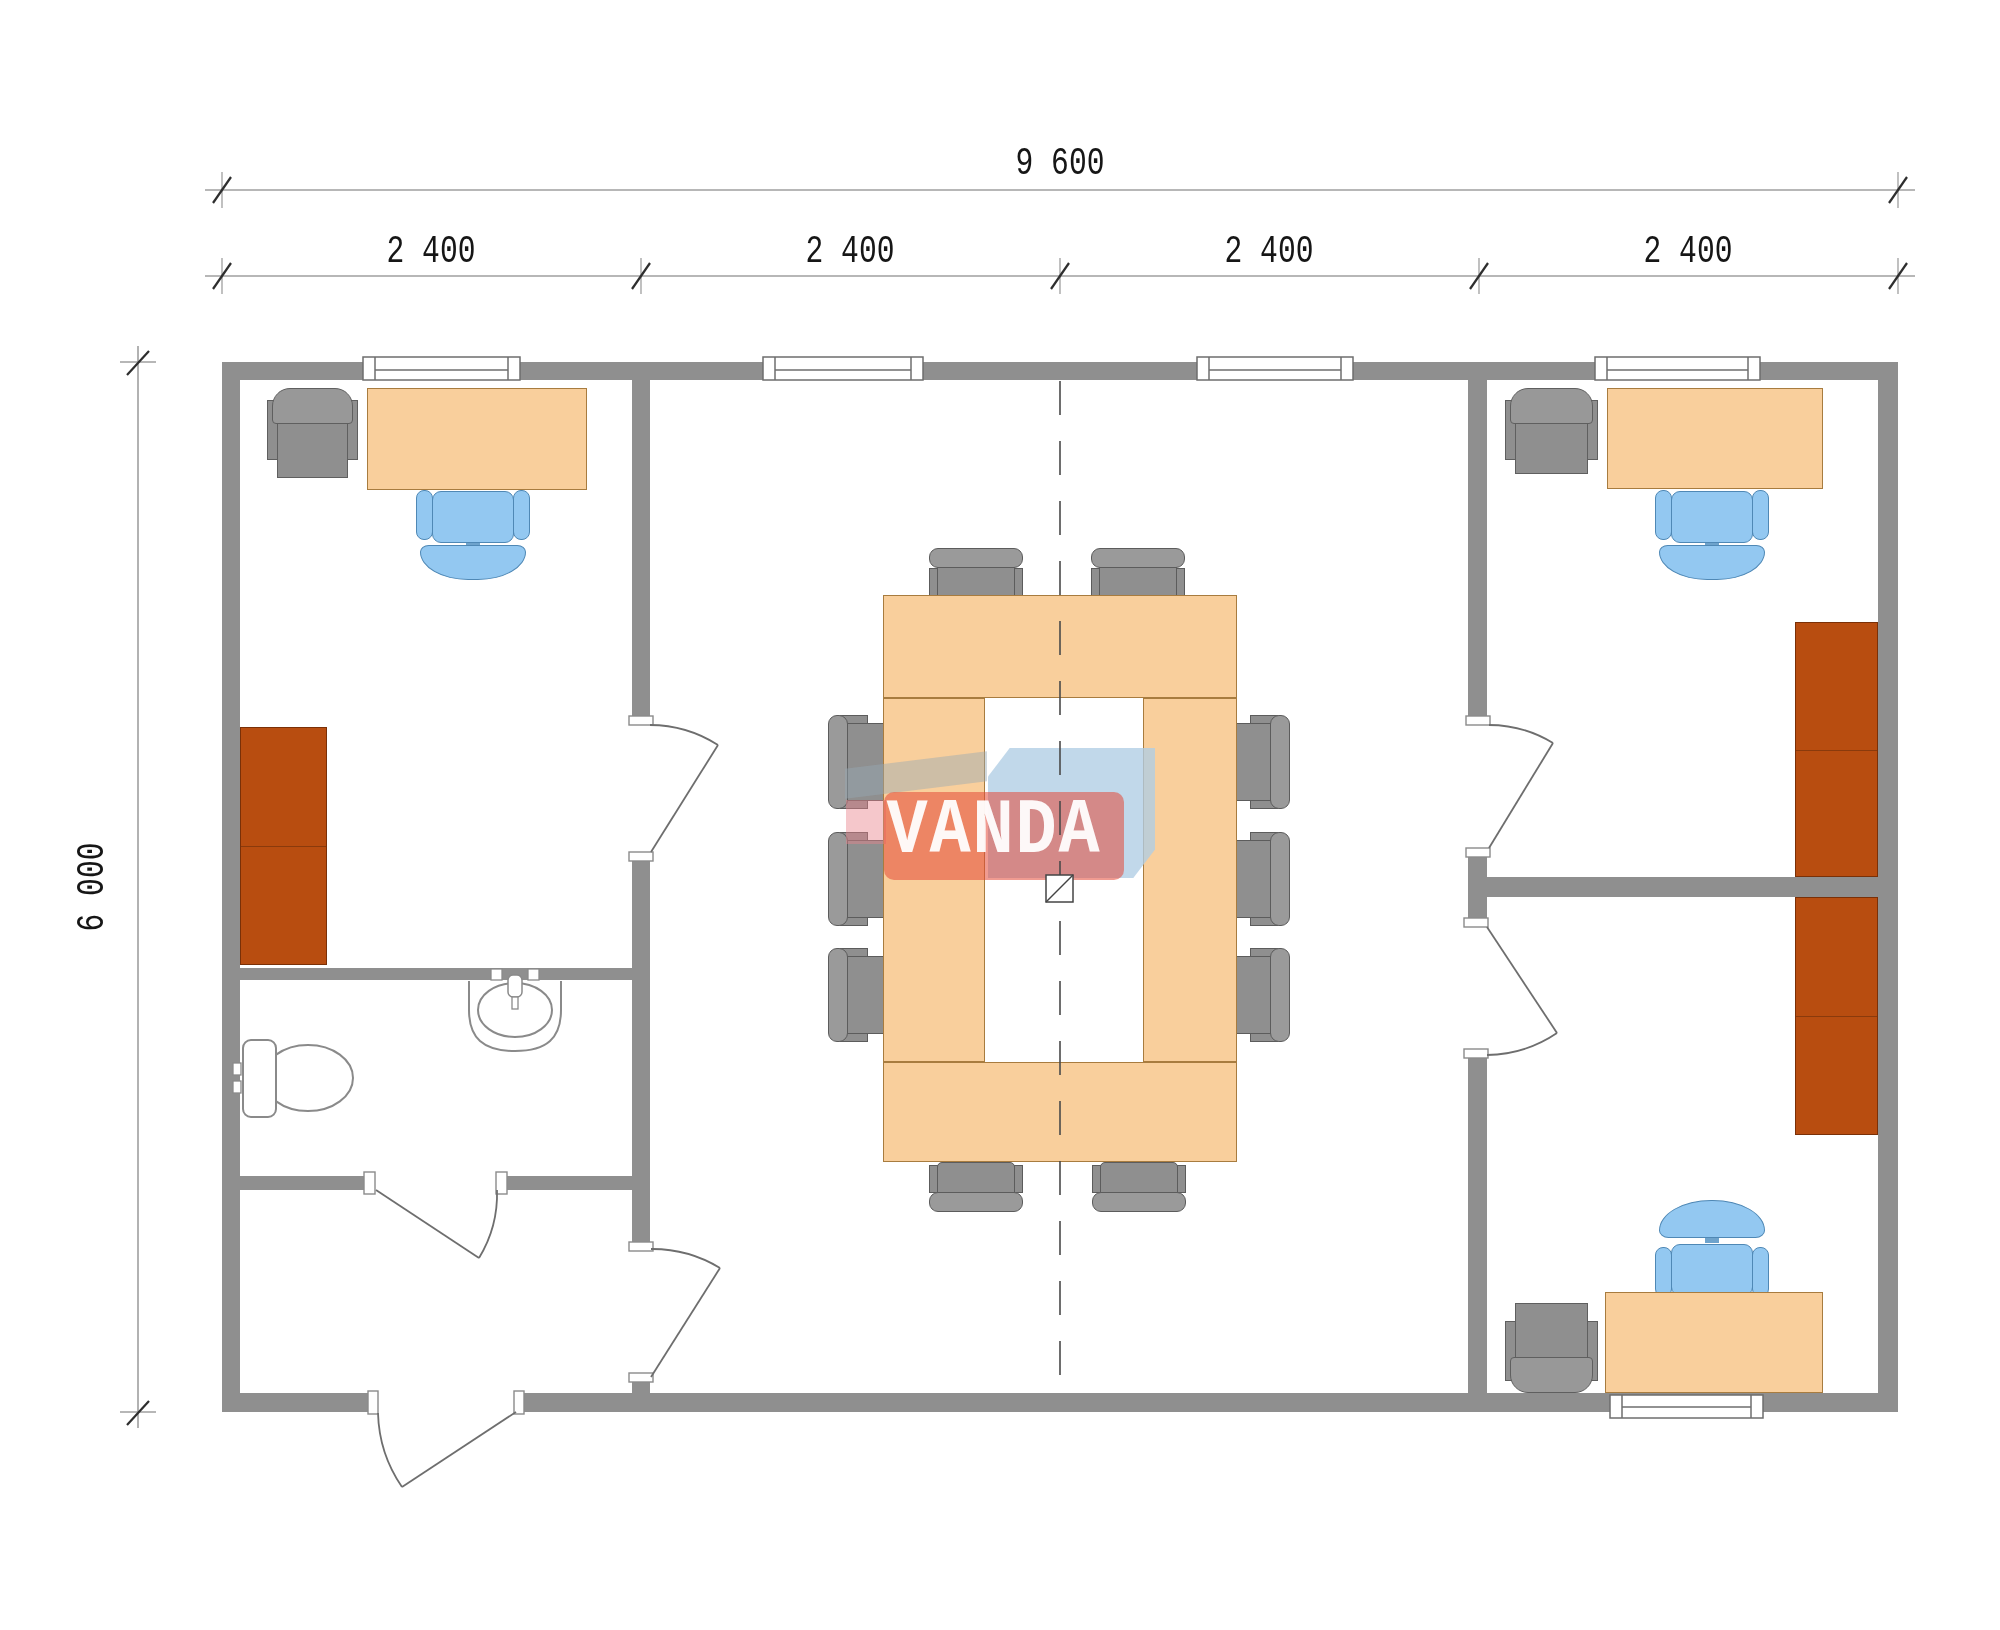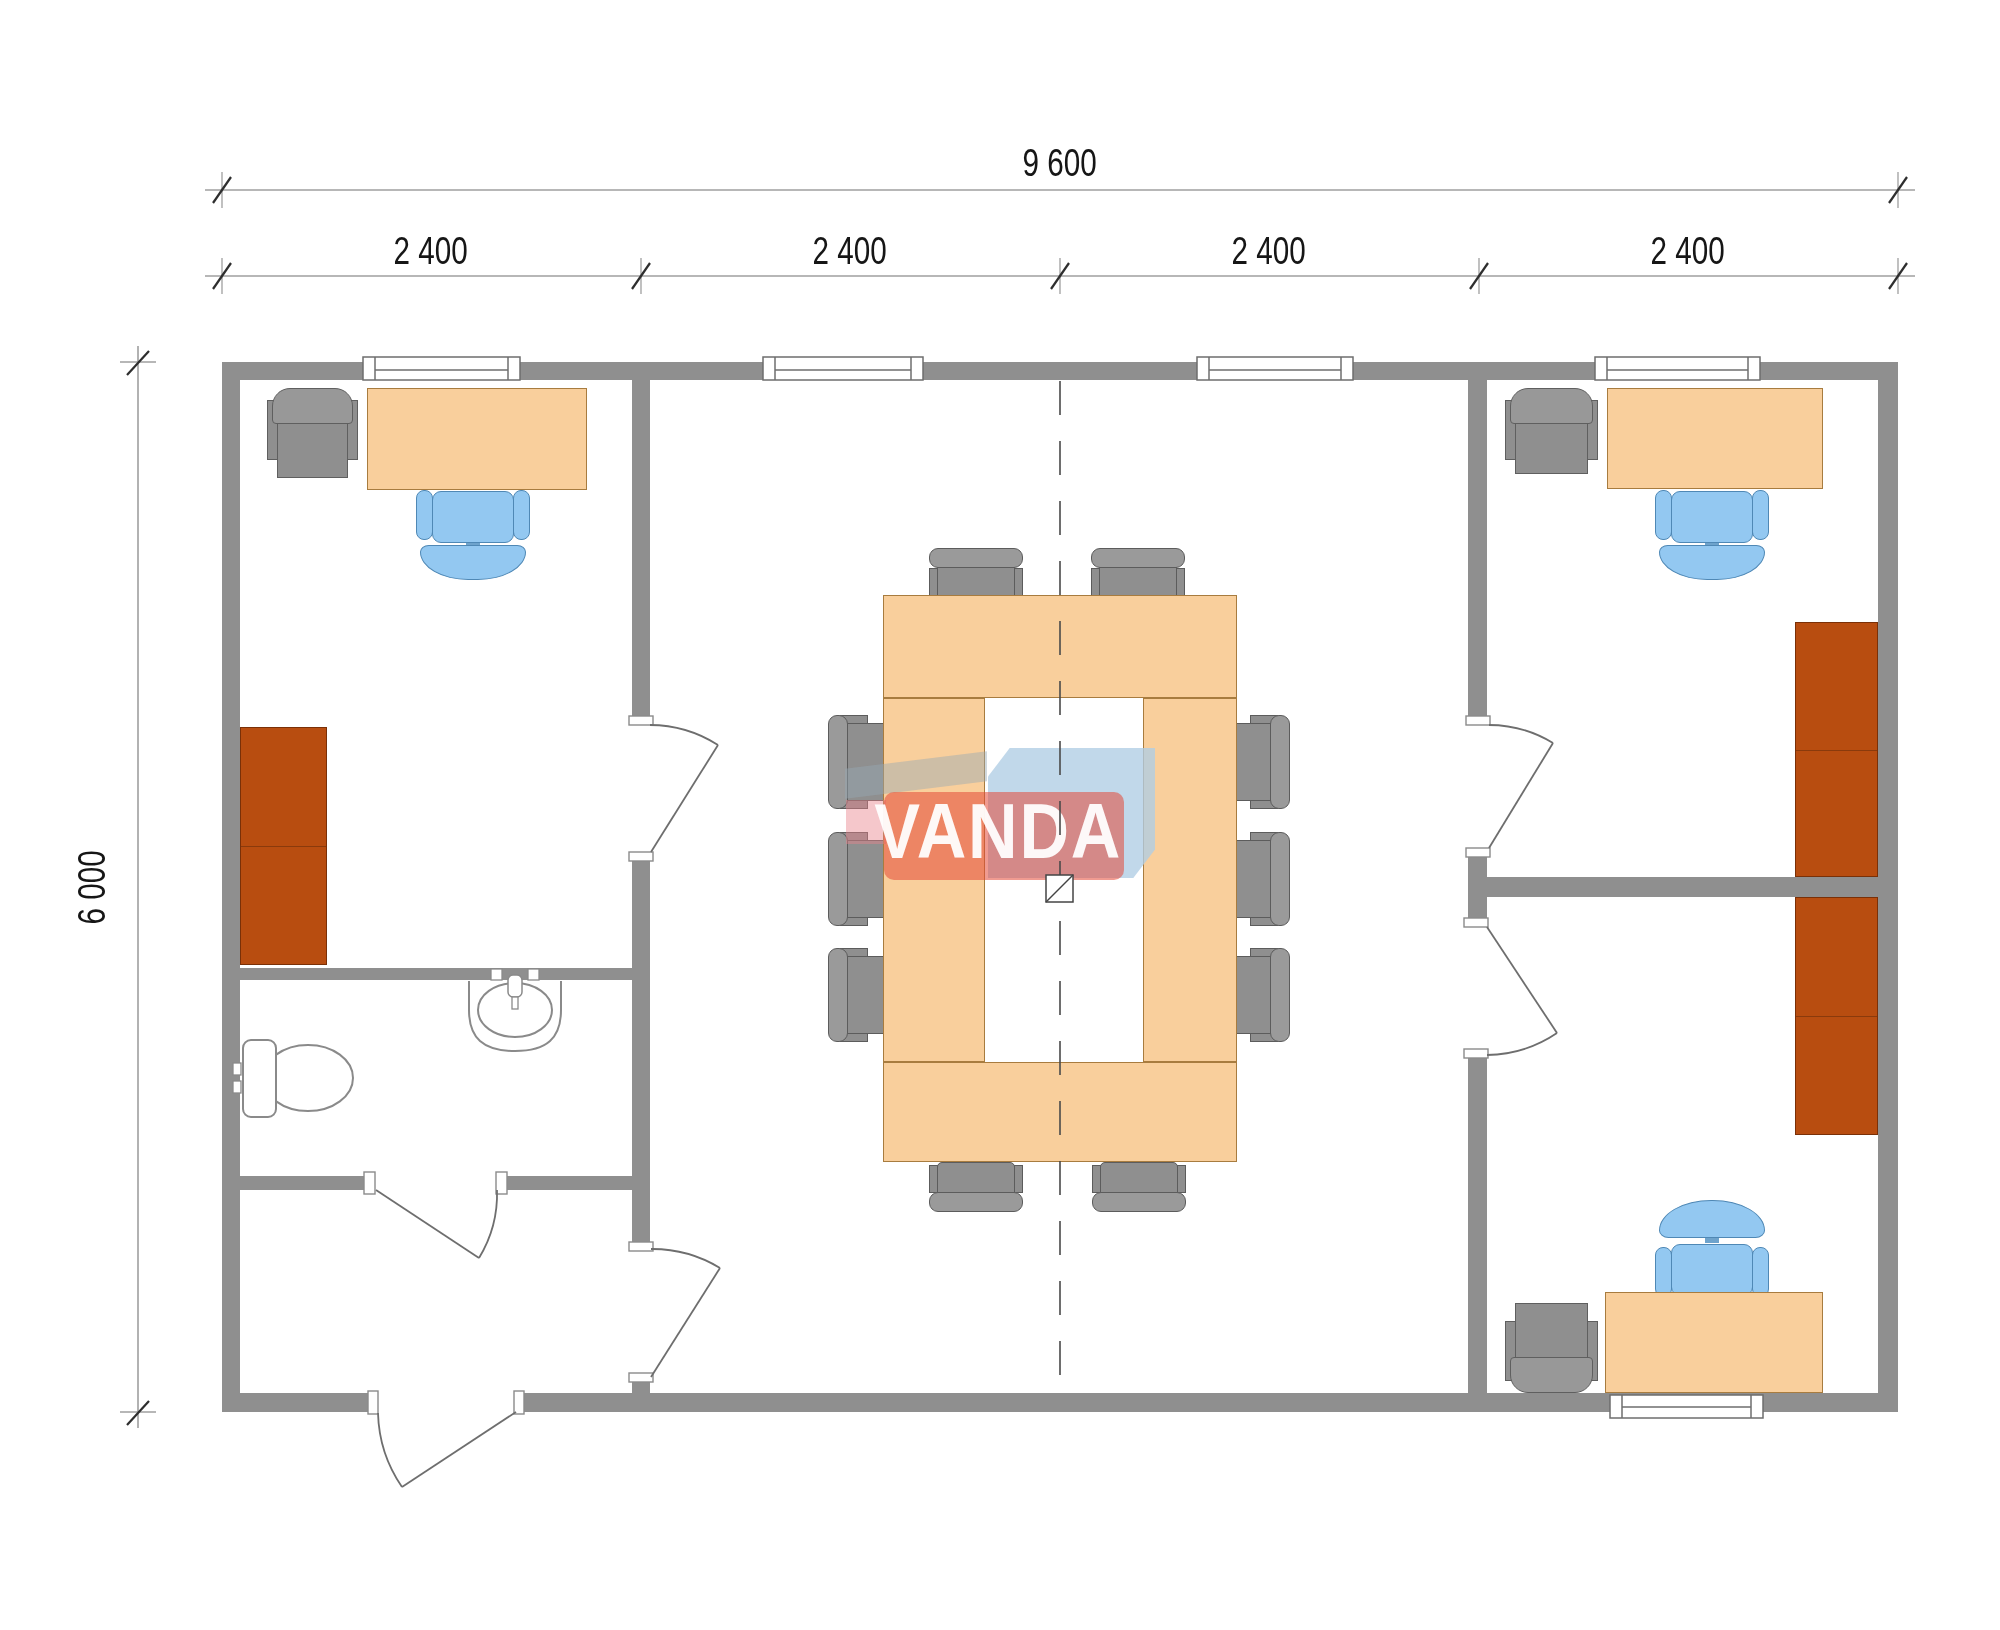--- a/index.html
+++ b/index.html
@@ -1,17 +1,17 @@
 <!DOCTYPE html>
 <html><head>
 <meta charset="utf-8">
 <style>
   html,body{margin:0;padding:0;background:#fff;}
   #canvas{position:relative;width:2000px;height:1630px;background:#fff;overflow:hidden;
-          font-family:Liberation Sans, sans-serif;}
+          font-family:Liberation Mono, monospace;}
   
   .wall{position:absolute;background:#8f8f8f;z-index:4;}
   
   .desk{position:absolute;background:#f9cf9c;border:1px solid #a87c3f;box-sizing:border-box;z-index:3;}
   .tbl{position:absolute;background:#f9cf9c;border:1px solid #a87c3f;box-sizing:border-box;z-index:3;}
   .cabinet{position:absolute;background:#b84d10;border:1px solid #7a3007;box-sizing:border-box;z-index:2;}
   .cabinet .shelf{position:absolute;left:0;right:0;top:50%;height:1px;background:#8a3a0c;}
   .gchair,.ochair,.mchair{position:absolute;z-index:2;}
   .gchair div{position:absolute;background:#8f8f8f;border:1px solid #5f5f5f;box-sizing:border-box;}
   .gchair .back{border-radius:18px 18px 4px 4px;background:#989898;}

